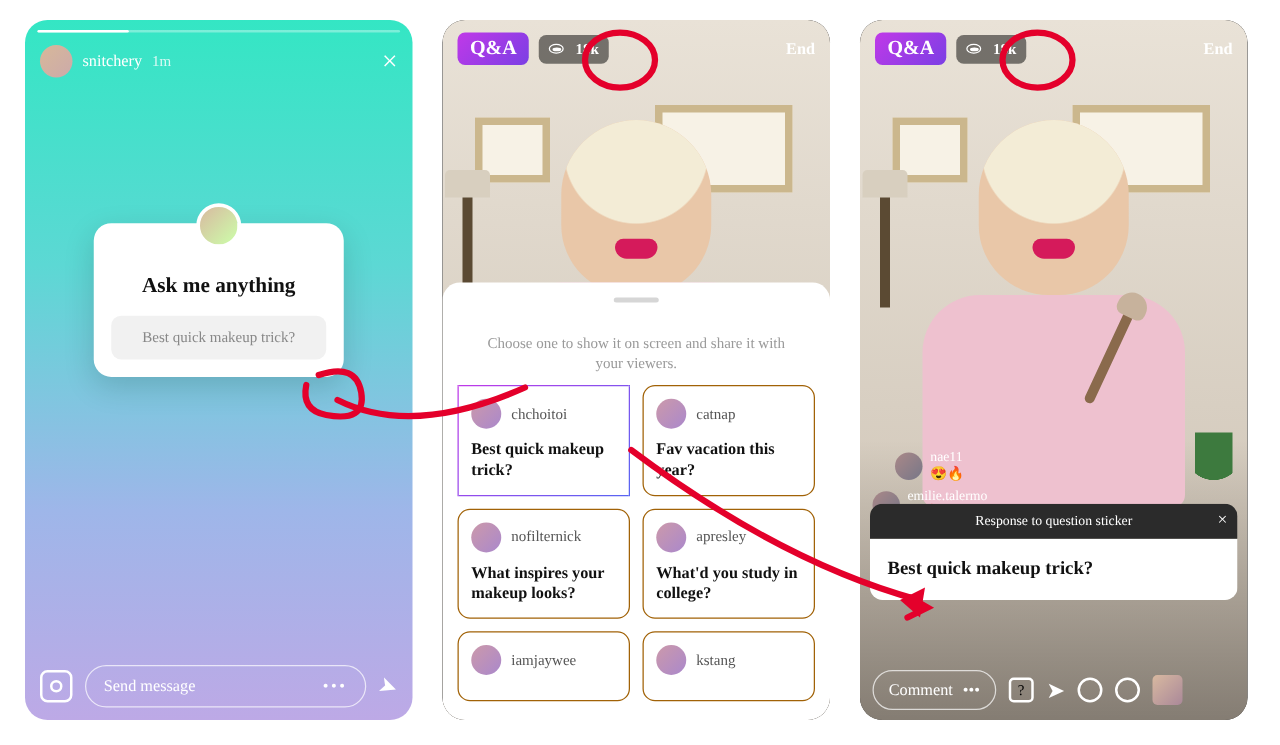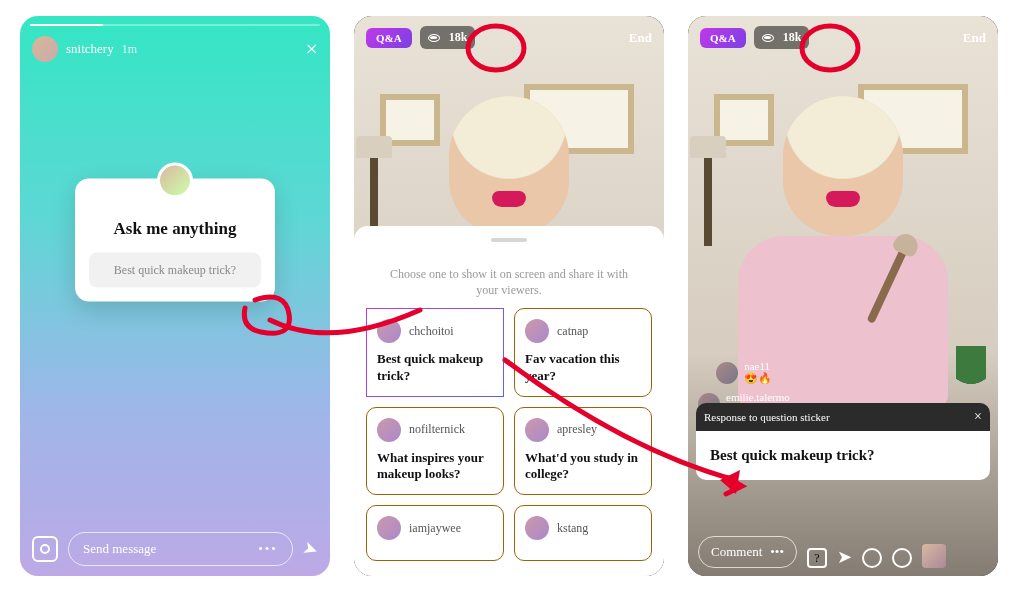--- a/index.html
+++ b/index.html
@@ -65,21 +65,21 @@
   .plant{position:absolute;right:12px;bottom:180px;width:30px;height:50px;background:radial-gradient(circle at 50% 30%, #3d7a3e 0 60%, transparent 61%);}
   .person{position:absolute;left:50%;transform:translateX(-50%);top:70px;width:220px;height:300px;}
   .head{width:120px;height:140px;background:#e9c7a8;border-radius:60px 60px 56px 56px;position:absolute;left:50%;top:10px;transform:translateX(-50%);}
   .hair{position:absolute;inset:0;border-radius:60px 60px 56px 56px;background:radial-gradient(circle at 50% 18%, #f3ecd6 0 44%, transparent 45%);}
   .lips{position:absolute;left:50%;top:95px;transform:translateX(-50%);width:34px;height:16px;background:#d51a5b;border-radius:10px 10px 14px 14px;}
   .sweater{position:absolute;top:140px;left:50%;transform:translateX(-50%);width:210px;height:170px;background:#eec1cf;border-radius:46px 46px 10px 10px;}
   .brush{position:absolute;top:160px;left:150px;width:8px;height:80px;background:#8a6a4c;transform:rotate(25deg);border-radius:4px;}
   .brush::before{content:"";position:absolute;top:-16px;left:-8px;width:24px;height:20px;background:#c7b29c;border-radius:12px 12px 6px 6px;}
 
   .live-top{position:absolute;top:10px;left:0;right:0;display:flex;align-items:center;gap:8px;padding:0 12px;color:#fff;font-size:13px;font-weight:600;}
-  .qa-badge{background:linear-gradient(135deg,#c039e8,#7b3fe4);padding:4px 10px;border-radius:6px;font-size:11px;text-align:right;}
+  .qa-badge{background:linear-gradient(135deg,#c039e8,#7b3fe4);padding:4px 10px;border-radius:6px;font-size:16px;text-align:right;}
   .views{background:rgba(0,0,0,.5);padding:4px 8px;border-radius:6px;display:flex;align-items:center;gap:9px;font-size:12px;}
   .eye{width:12px;height:8px;border:1.5px solid #fff;border-radius:50%;position:relative;}
   .eye::after{content:"";position:absolute;inset:1.5px;background:#fff;border-radius:50%;}
   .end{margin-left:auto;text-align:center;}
 
   
   .sheet{position:absolute;left:0;right:0;bottom:0;top:210px;background:#fff;border-radius:14px 14px 0 0;padding:10px 12px;}
   .grab{width:36px;height:4px;background:#d6d6d6;border-radius:3px;margin:2px auto 8px;}
   .sheet-hint{font-size:12px;color:#9a9a9a;text-align:center;line-height:1.35;padding:0 20px 10px;margin-top:24px;}
   .q-grid{display:grid;grid-template-columns:1fr 1fr;gap:10px;}
@@ -89,24 +89,24 @@
   .q-av{width:24px;height:24px;border-radius:50%;background:linear-gradient(135deg,#c9a,#a8c);}
   .q-name{font-size:12px;color:#555;}
   .q-text{font-size:13px;font-weight:700;color:#111;line-height:1.25;}
 
   
   .p3 .sweater{top:150px;}
   .comments{position:absolute;left:10px;bottom:160px;display:flex;flex-direction:column;gap:6px;font-size:11px;color:#fff;align-items:center;}
   .c-row{display:flex;align-items:center;gap:6px;}
   .c-av{width:22px;height:22px;border-radius:50%;background:linear-gradient(135deg,#a88,#778);} 
   .resp-bar{position:absolute;left:8px;right:8px;bottom:96px;display:flex;flex-direction:column;border-radius:10px;overflow:hidden;}
-  .resp-head{background:#2b2b2b;color:#fff;font-size:11px;display:flex;align-items:center;padding:8px;position:relative;}
+  .resp-head{background:#2b2b2b;color:#fff;font-size:11px;display:flex;align-items:center;justify-content:center;padding:8px;position:relative;}
   .resp-close{position:absolute;right:8px;font-size:14px;}
   .resp-body{background:#fff;color:#111;font-size:15px;font-weight:700;padding:16px 14px;}
-  .p3-bottom{position:absolute;left:0;right:0;bottom:8px;display:flex;align-items:flex-end;gap:10px;padding:0 10px;}
+  .p3-bottom{position:absolute;left:0;right:0;bottom:8px;display:flex;align-items:center;gap:10px;padding:0 10px;}
   .cmt-pill{border:1px solid rgba(255,255,255,.7);border-radius:18px;padding:7px 12px;color:#fff;font-size:13px;display:flex;align-items:center;gap:8px;}
   .ic{color:#fff;font-size:18px;}
   .sq{width:20px;height:20px;border:2px solid #fff;border-radius:4px;display:flex;align-items:center;justify-content:center;font-size:12px;}
   .face{width:20px;height:20px;border:2px solid #fff;border-radius:50%;position:relative;}
   .thumb{width:24px;height:24px;border-radius:4px;background:linear-gradient(135deg,#d8b9a0,#a89);} 
 
   
   .ann{position:absolute;inset:0;pointer-events:none;}
 </style>
 </head>

